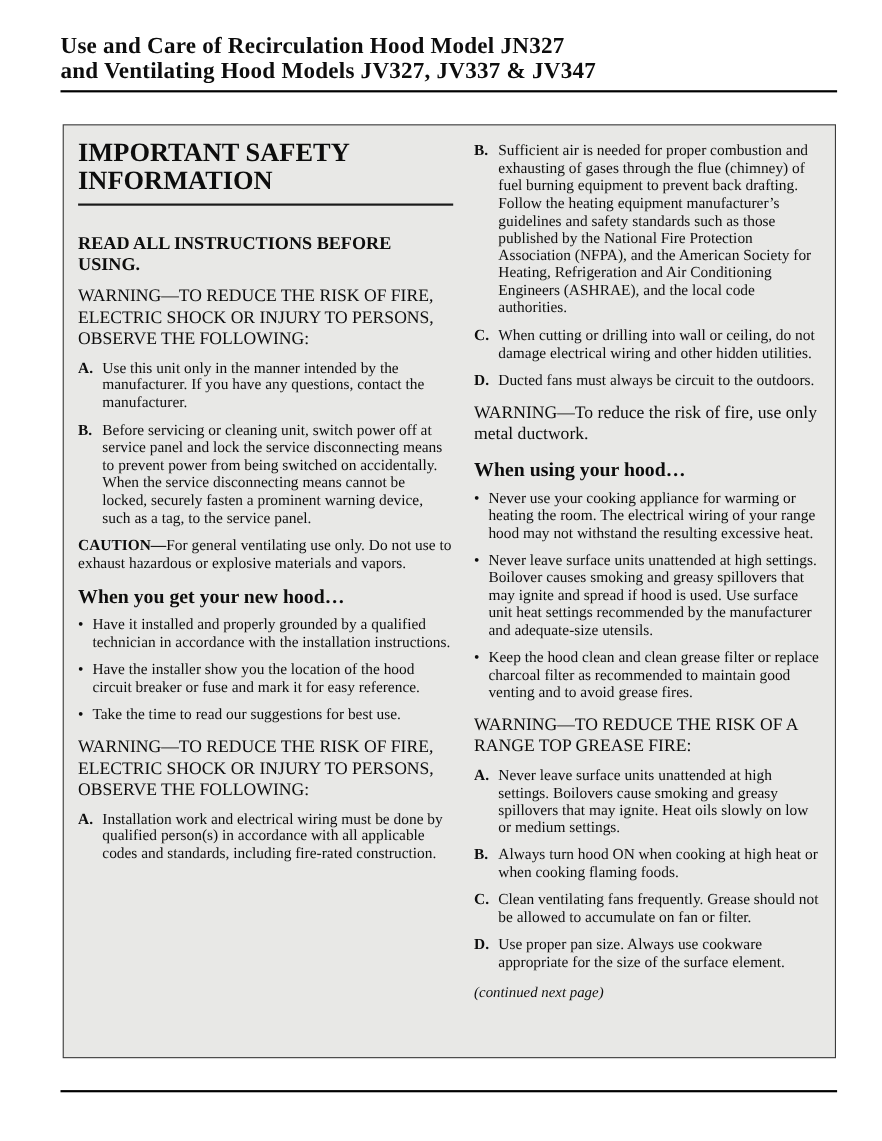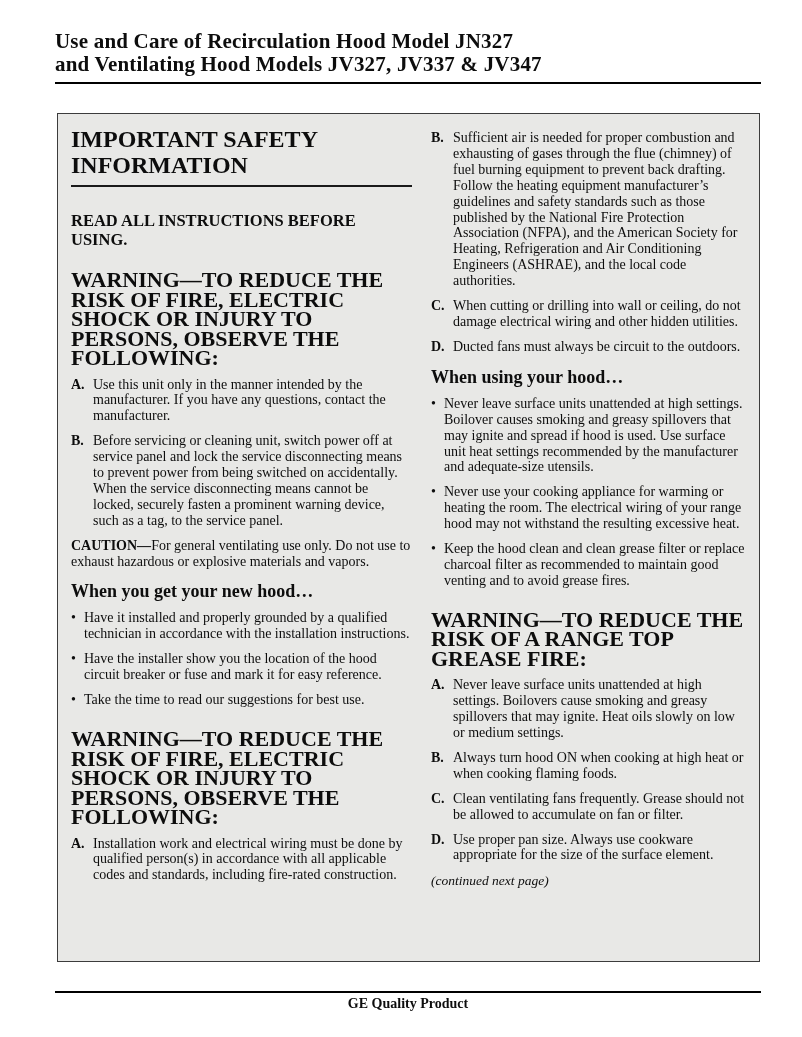--- a/index.html
+++ b/index.html
@@ -63,24 +63,24 @@
     border-bottom: 2px solid #1a1a1a;
     padding-bottom: 7px;
   }
   .read-all {
     margin: 24px 0 0;
     font-size: 16.5px;
     line-height: 19px;
     font-weight: bold;
   }
   .warning {
-    margin: 21px 0 0;
-    font-size: 22px;
+    margin: 11px 0 0;
+    font-size: 16px;
     line-height: 19.5px;
-    font-weight: bold;
+    font-weight: normal;
   }
   .subhead {
     margin: 12px 0 0;
     font-size: 18px;
     line-height: 20px;
     font-weight: bold;
   }
   .body-text {
     font-size: 14px;
     line-height: 15.9px;
@@ -199,28 +199,29 @@
       </div>
       <div class="lettered body-text">
         <span class="letter">C.</span>
         <span>When cutting or drilling into wall or ceiling, do not damage electrical wiring and other hidden utilities.</span>
       </div>
       <div class="lettered body-text">
         <span class="letter">D.</span>
         <span>Ducted fans must always be circuit to the outdoors.</span>
       </div>
 
+      <h2 class="warning">WARNING—To reduce the risk of fire, use only metal ductwork.</h2>
 
       <h2 class="subhead">When using your hood…</h2>
 
       <div class="bullet body-text">
+        <span>Never use your cooking appliance for warming or heating the room. The electrical wiring of your range hood may not withstand the resulting excessive heat.</span>
+      </div>
+      <div class="bullet body-text">
         <span>Never leave surface units unattended at high settings. Boilover causes smoking and greasy spillovers that may ignite and spread if hood is used. Use surface unit heat settings recommended by the manufacturer and adequate-size utensils.</span>
-      </div>
-      <div class="bullet body-text">
-        <span>Never use your cooking appliance for warming or heating the room. The electrical wiring of your range hood may not withstand the resulting excessive heat.</span>
       </div>
       <div class="bullet body-text">
         <span>Keep the hood clean and clean grease filter or replace charcoal filter as recommended to maintain good venting and to avoid grease fires.</span>
       </div>
 
       <h2 class="warning">WARNING—TO REDUCE THE RISK OF A RANGE TOP GREASE FIRE:</h2>
 
       <div class="lettered body-text">
         <span class="letter">A.</span>
         <span>Never leave surface units unattended at high settings. Boilovers cause smoking and greasy spillovers that may ignite. Heat oils slowly on low or medium settings.</span>
@@ -236,15 +237,14 @@
       <div class="lettered body-text">
         <span class="letter">D.</span>
         <span>Use proper pan size. Always use cookware appropriate for the size of the surface element.</span>
       </div>
 
       <div class="continued">(continued next page)</div>
     </div>
   </section>
 
   <div class="footer-rule"></div>
-  <div class="footer-text">GE Quality Product</div>
 
 </div>
 
 </body></html>

